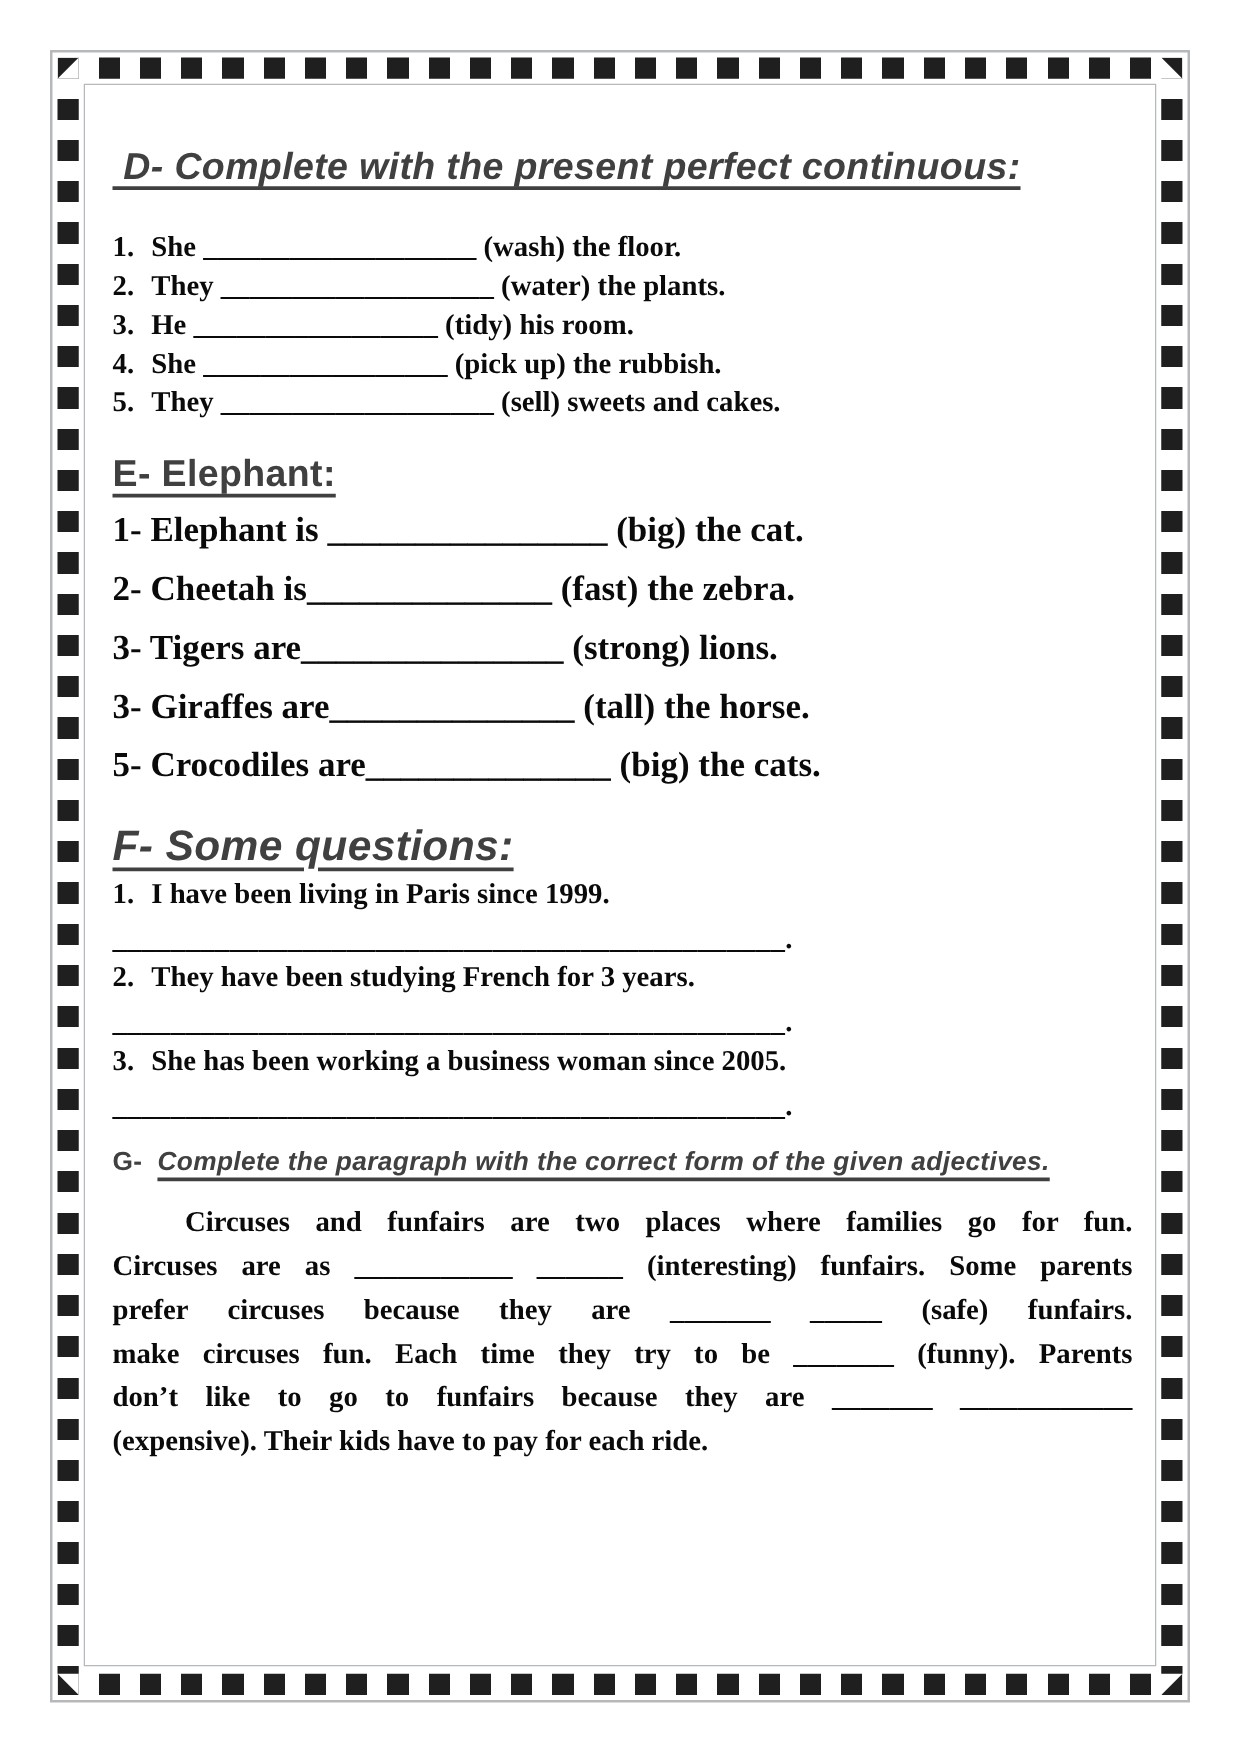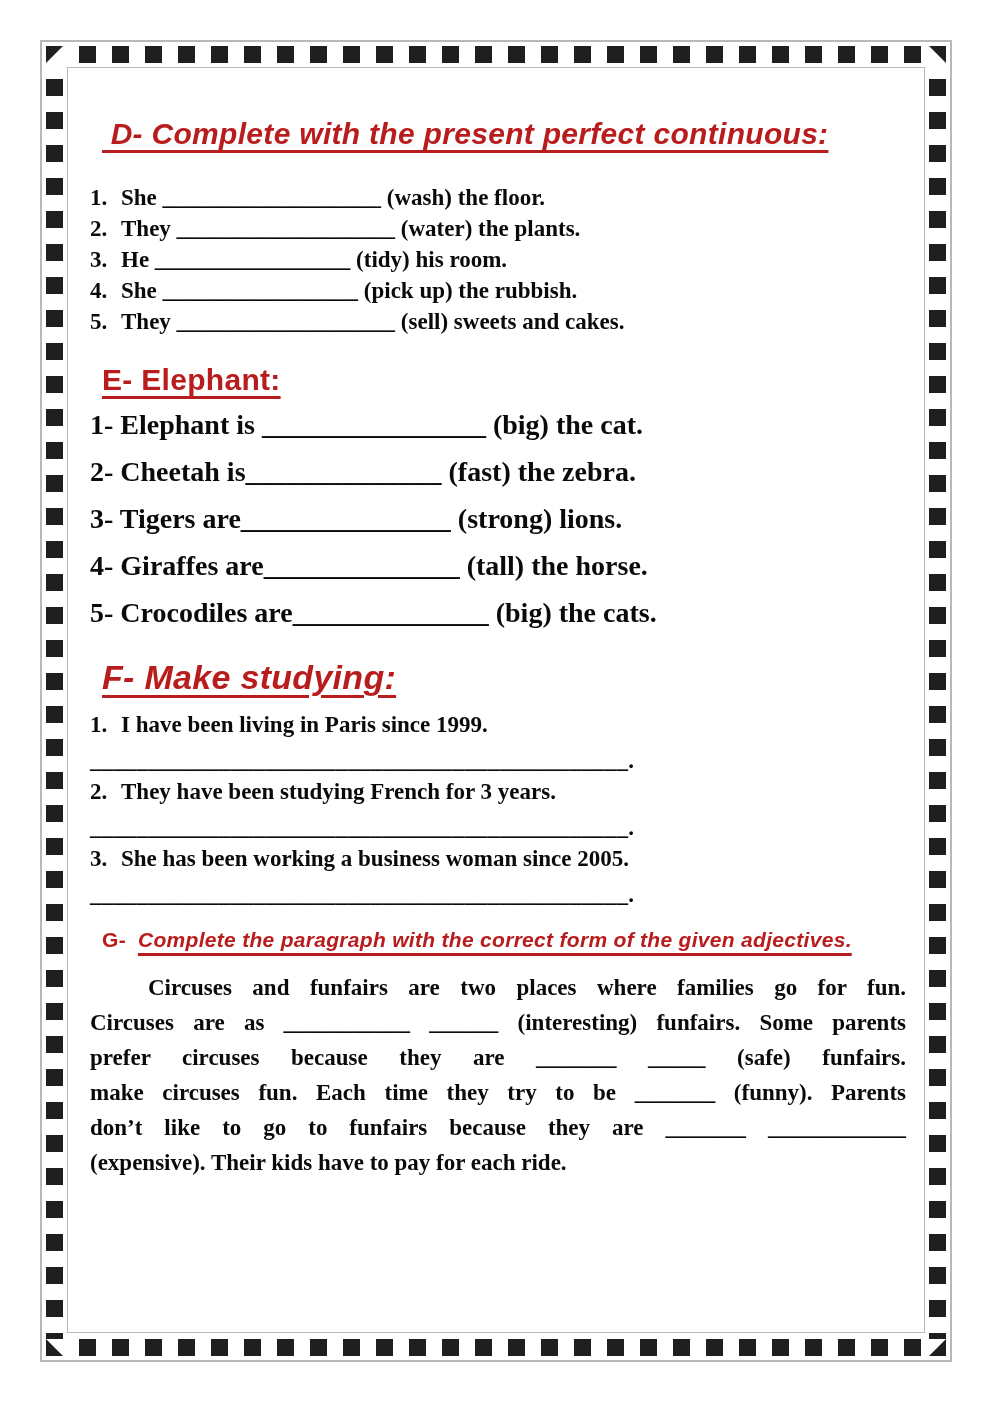--- a/index.html
+++ b/index.html
@@ -43,22 +43,22 @@
   .corner-bl{left:46px;top:1339px;clip-path:polygon(0 0,0 100%,100% 100%);}
   .corner-br{left:929px;top:1339px;clip-path:polygon(100% 0,100% 100%,0 100%);}
 
   
   .content{
     position:absolute;left:90px;top:67px;width:816px;
   }
   .hd{
     font-family:"Liberation Sans",sans-serif;
     font-weight:bold;
-    color:#b91c1c;
-    margin:12px;
+    color:#404040;
+    margin:0;
     text-decoration:underline;
     text-decoration-thickness:3px;
     text-underline-offset:6px;
     white-space:pre;
   }
   .hd-d{font-size:30px;font-style:italic;margin-top:50px;letter-spacing:.3px;}
   .hd-e{font-size:30px;margin-top:26px;letter-spacing:.3px;}
   .hd-f{font-size:34px;font-style:italic;margin-top:30px;letter-spacing:.3px;}
   .hd-g{
     font-size:21px;margin-top:14px;line-height:1.48;
@@ -127,25 +127,25 @@
       <span class="num">5.</span>
         <span class="txt">They ___________________ (sell) sweets and cakes.</span>
     </div>
   </div>
 
   <h2 class="hd hd-e">E- Elephant:</h2>
   <div class="list-e">
     <div class="row-e">1- Elephant is ________________ (big) the cat.</div>
     <div class="row-e">2- Cheetah is______________ (fast) the zebra.</div>
     <div class="row-e">3- Tigers are_______________ (strong) lions.</div>
-    <div class="row-e">4- Giraffes are______________ (tall) the horse.</div>
+    <div class="row-e">3- Giraffes are______________ (tall) the horse.</div>
     <div class="row-e">5- Crocodiles are______________ (big) the cats.</div>
   </div>
 
-  <h2 class="hd hd-f">F- Make studying:</h2>
+  <h2 class="hd hd-f">F- Some questions:</h2>
   <div class="list-f">
     <div class="row-f">
       <span class="num">1.</span>
         <span class="txt">I have been living in Paris since 1999.</span>
     </div>
     <div class="row-f-blank">______________________________________________.</div>
     <div class="row-f">
       <span class="num">2.</span>
         <span class="txt">They have been studying French for 3 years.</span>
     </div>

